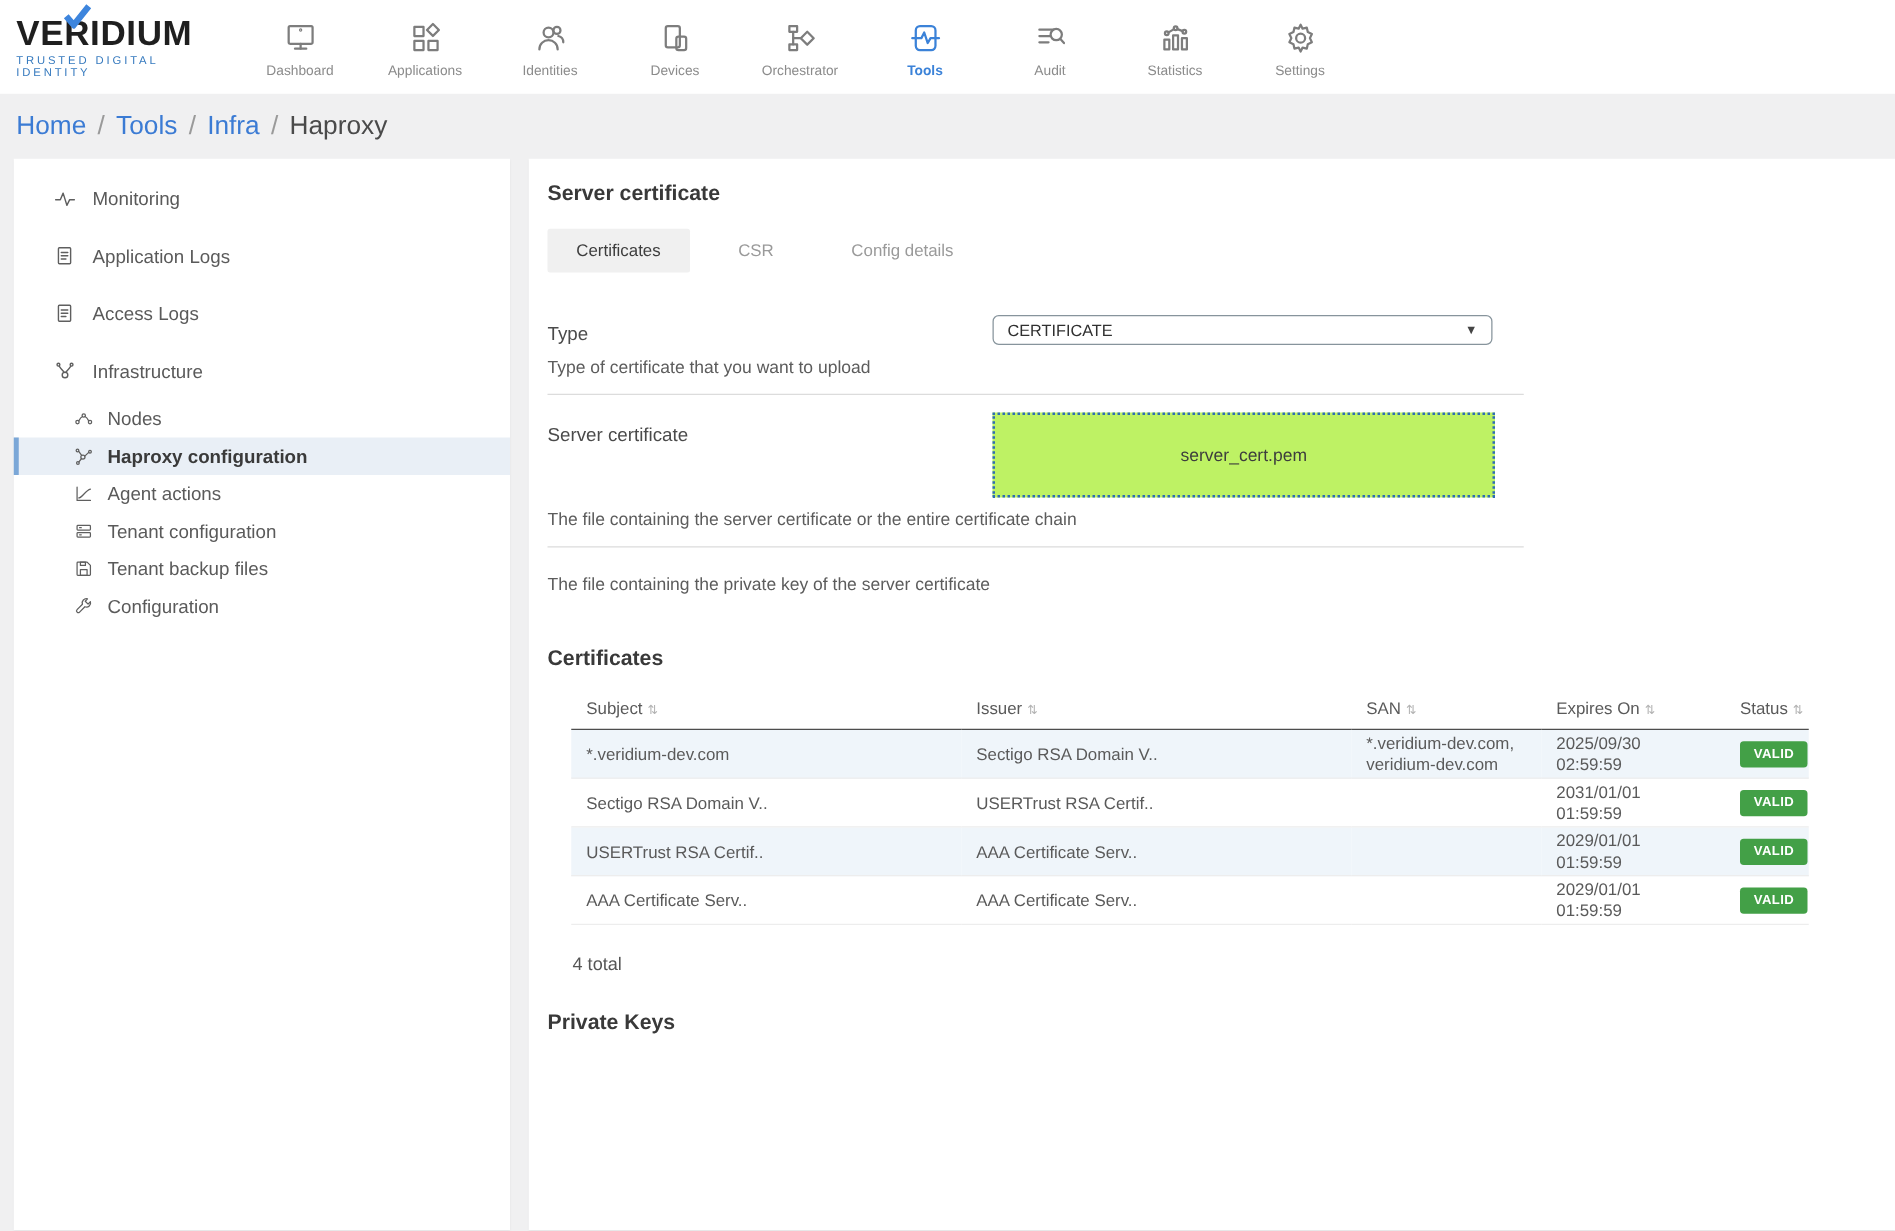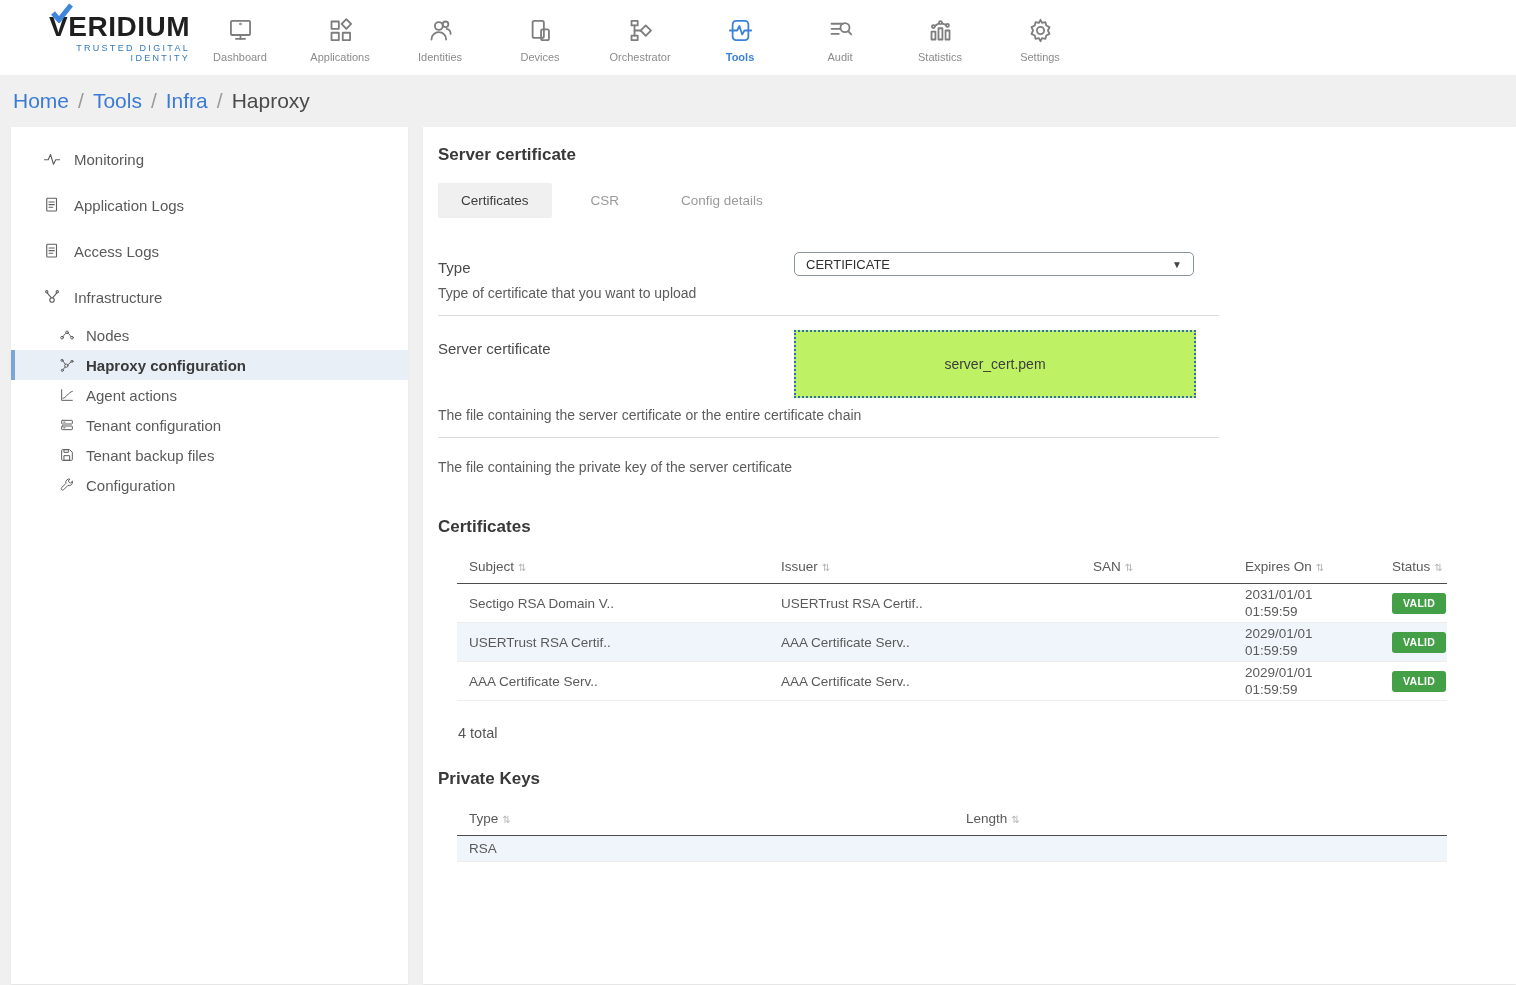--- a/index.html
+++ b/index.html
@@ -1,21 +1,21 @@
 <!DOCTYPE html>
 <html><head>
 <meta charset="utf-8">
 <style>
   * { margin:0; padding:0; box-sizing:border-box; }
   html,body { width:1516px; height:985px; overflow:hidden;
     font-family:"Liberation Sans", sans-serif; background:#f0f0f1; color:#4a4a4a; }
 
   
   .topnav { height:75px; background:#fff; display:flex; align-items:center; }
-  .logo { width:190px; padding-left:13px; position:relative;text-align:right; }
+  .logo { width:190px; padding-left:13px; position:relative; }
   .logo-word { font-size:28px; font-weight:800; color:#1f1f1f; letter-spacing:.5px; line-height:1; }
   .logo-check { position:absolute; left:50px; top:-10px; }
   .logo-tag { font-size:9px; font-weight:400; color:#3579be; letter-spacing:2.3px; margin-top:2px; }
   .nav-items { display:flex; }
   .nav-item { width:100px; display:flex; flex-direction:column; align-items:center; padding-top:4px; cursor:pointer; }
   .nav-item svg { width:27px; height:27px; stroke:#7d7d7d; fill:none; stroke-width:1.6; stroke-linecap:round; stroke-linejoin:round; }
   .nav-item .nav-label { font-size:11px; color:#8b8b8b; margin-top:7px; }
   .nav-item.active svg { stroke:#3b82d8; }
   .nav-item.active .nav-label { color:#3b82d8; font-weight:700; }
 
@@ -310,20 +310,27 @@
       <thead>
         <tr>
           <th><span>Subject</span><span class="sort">⇅</span></th>
           <th><span>Issuer</span><span class="sort">⇅</span></th>
           <th><span>SAN</span><span class="sort">⇅</span></th>
           <th><span>Expires On</span><span class="sort">⇅</span></th>
           <th><span>Status</span><span class="sort">⇅</span></th>
         </tr>
       </thead>
       <tbody>
+        <tr class="stripe">
+          <td>*.veridium-dev.com</td>
+          <td>Sectigo RSA Domain V..</td>
+          <td>*.veridium-dev.com, veridium-dev.com</td>
+          <td>2025/09/30 02:59:59</td>
+          <td><span class="badge">VALID</span></td>
+        </tr>
         <tr>
           <td>Sectigo RSA Domain V..</td>
           <td>USERTrust RSA Certif..</td>
           <td></td>
           <td>2031/01/01 01:59:59</td>
           <td><span class="badge">VALID</span></td>
         </tr>
         <tr class="stripe">
           <td>USERTrust RSA Certif..</td>
           <td>AAA Certificate Serv..</td>
@@ -336,33 +343,15 @@
           <td>AAA Certificate Serv..</td>
           <td></td>
           <td>2029/01/01 01:59:59</td>
           <td><span class="badge">VALID</span></td>
         </tr>
       </tbody>
     </table>
     <div class="total">4 total</div>
 
     <h2 class="section-title">Private Keys</h2>
-    <table class="keys">
-      <colgroup>
-          <col style="width:497px">
-          <col style="width:493px">
-        </colgroup>
-      <thead>
-        <tr>
-          <th><span>Type</span><span class="sort">⇅</span></th>
-          <th><span>Length</span><span class="sort">⇅</span></th>
-        </tr>
-      </thead>
-      <tbody>
-        <tr class="stripe">
-          <td style="padding-top:4px;padding-bottom:4px;">RSA</td>
-          <td></td>
-        </tr>
-      </tbody>
-    </table>
 
   </div>
 </div>
 
 </body></html>

